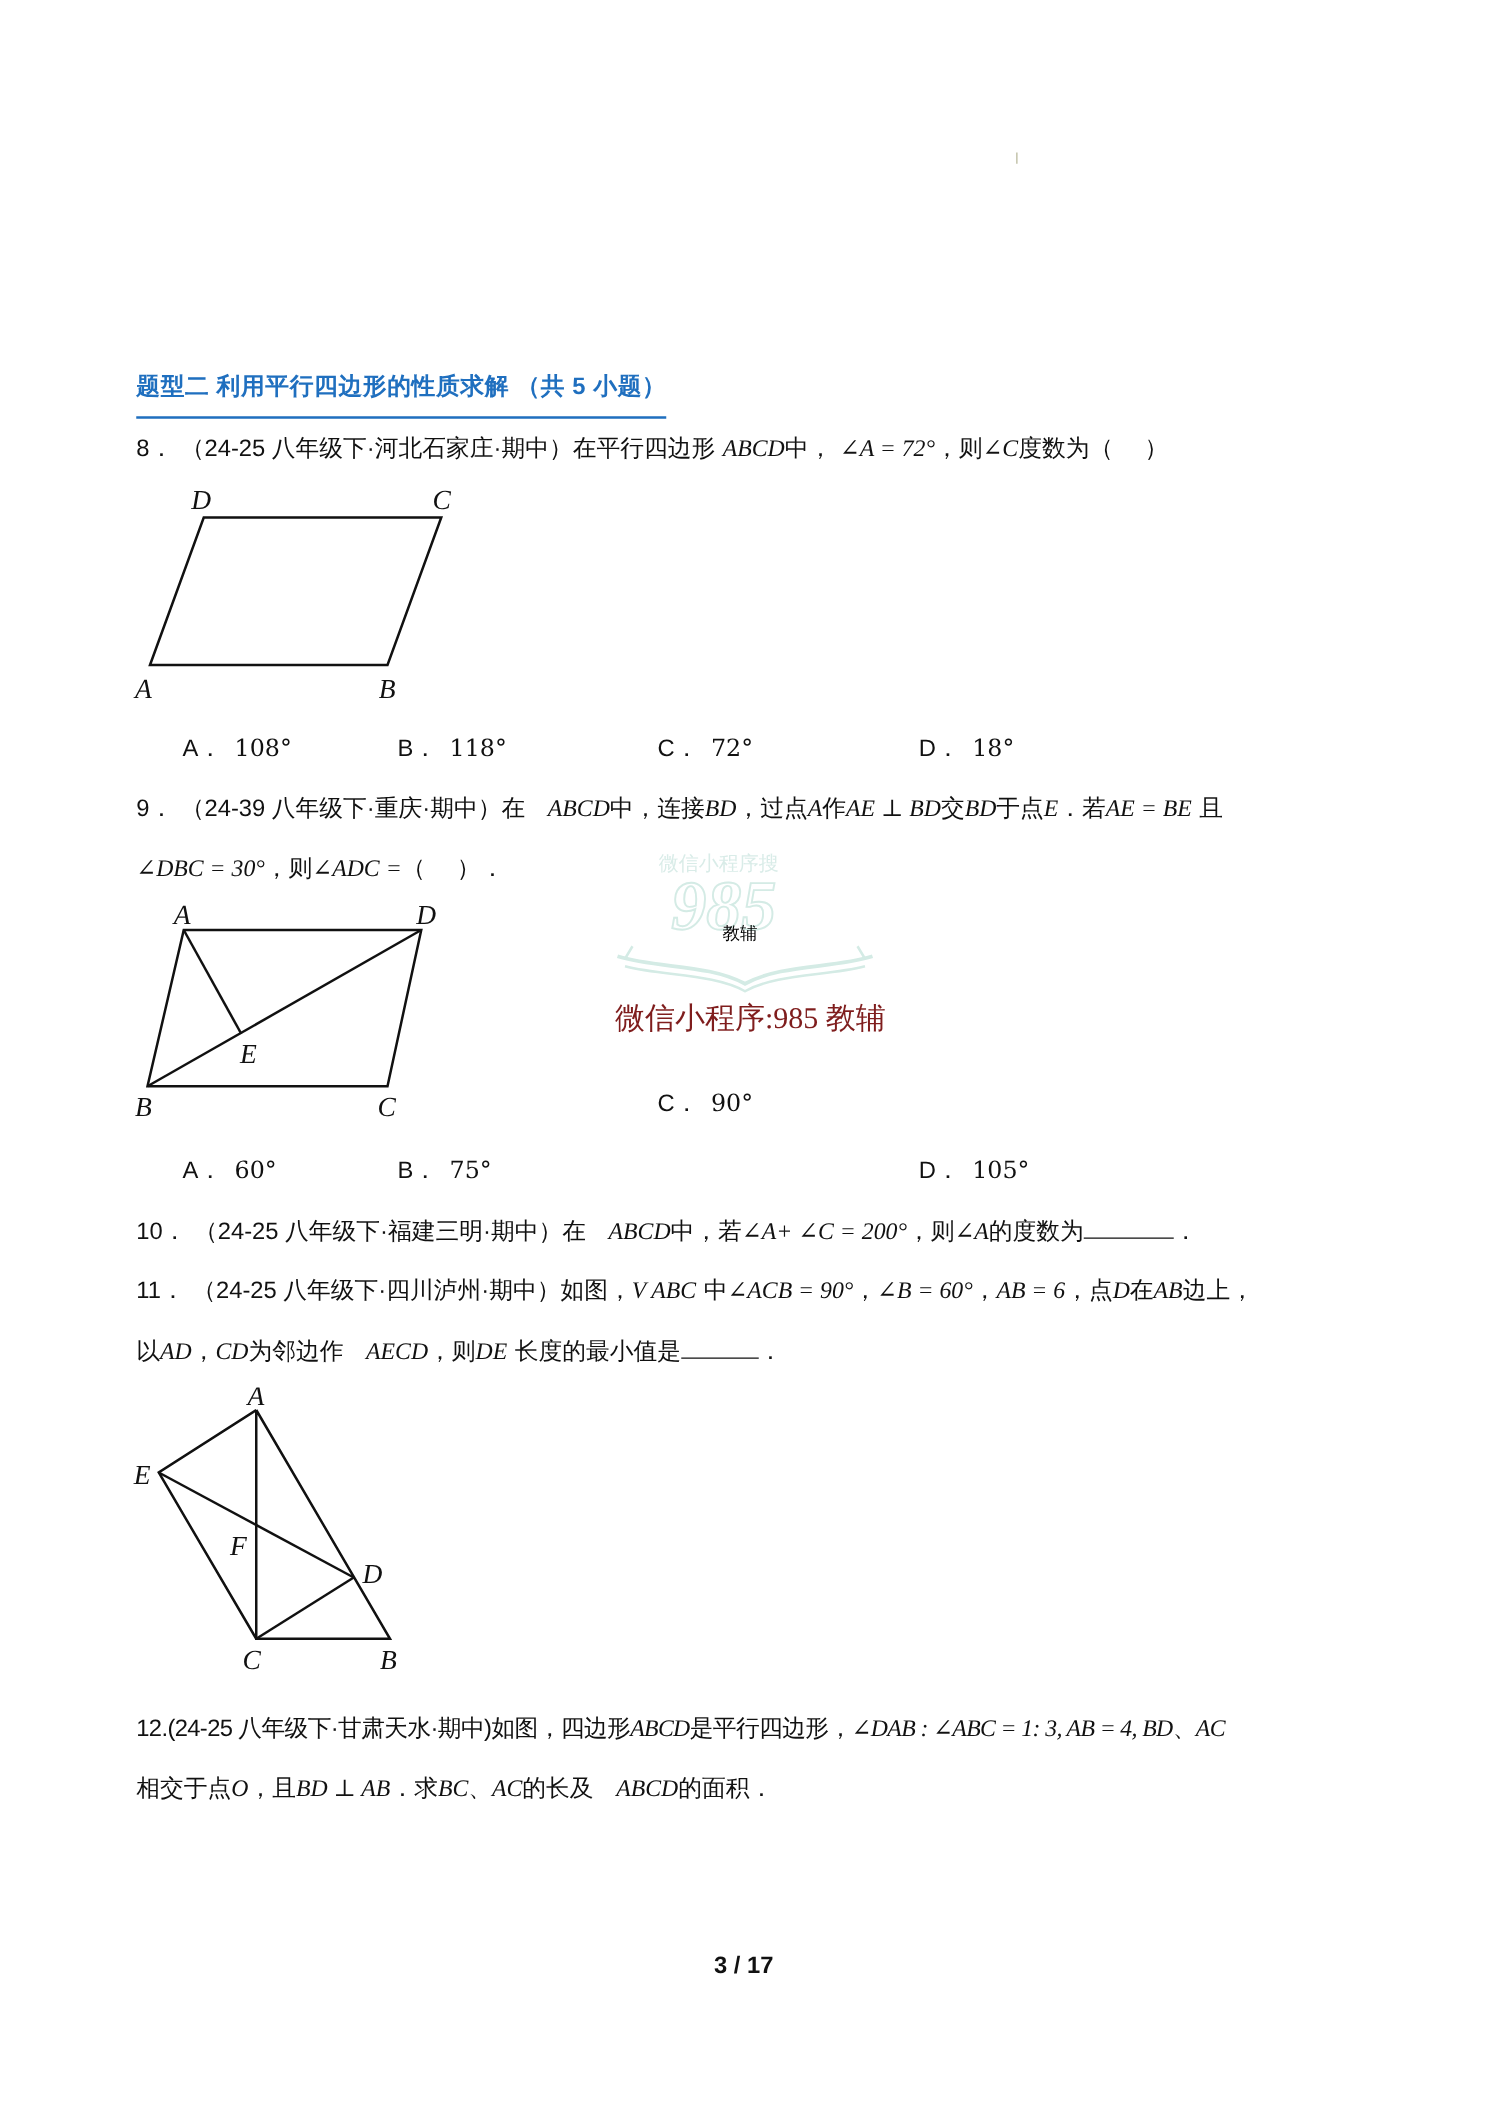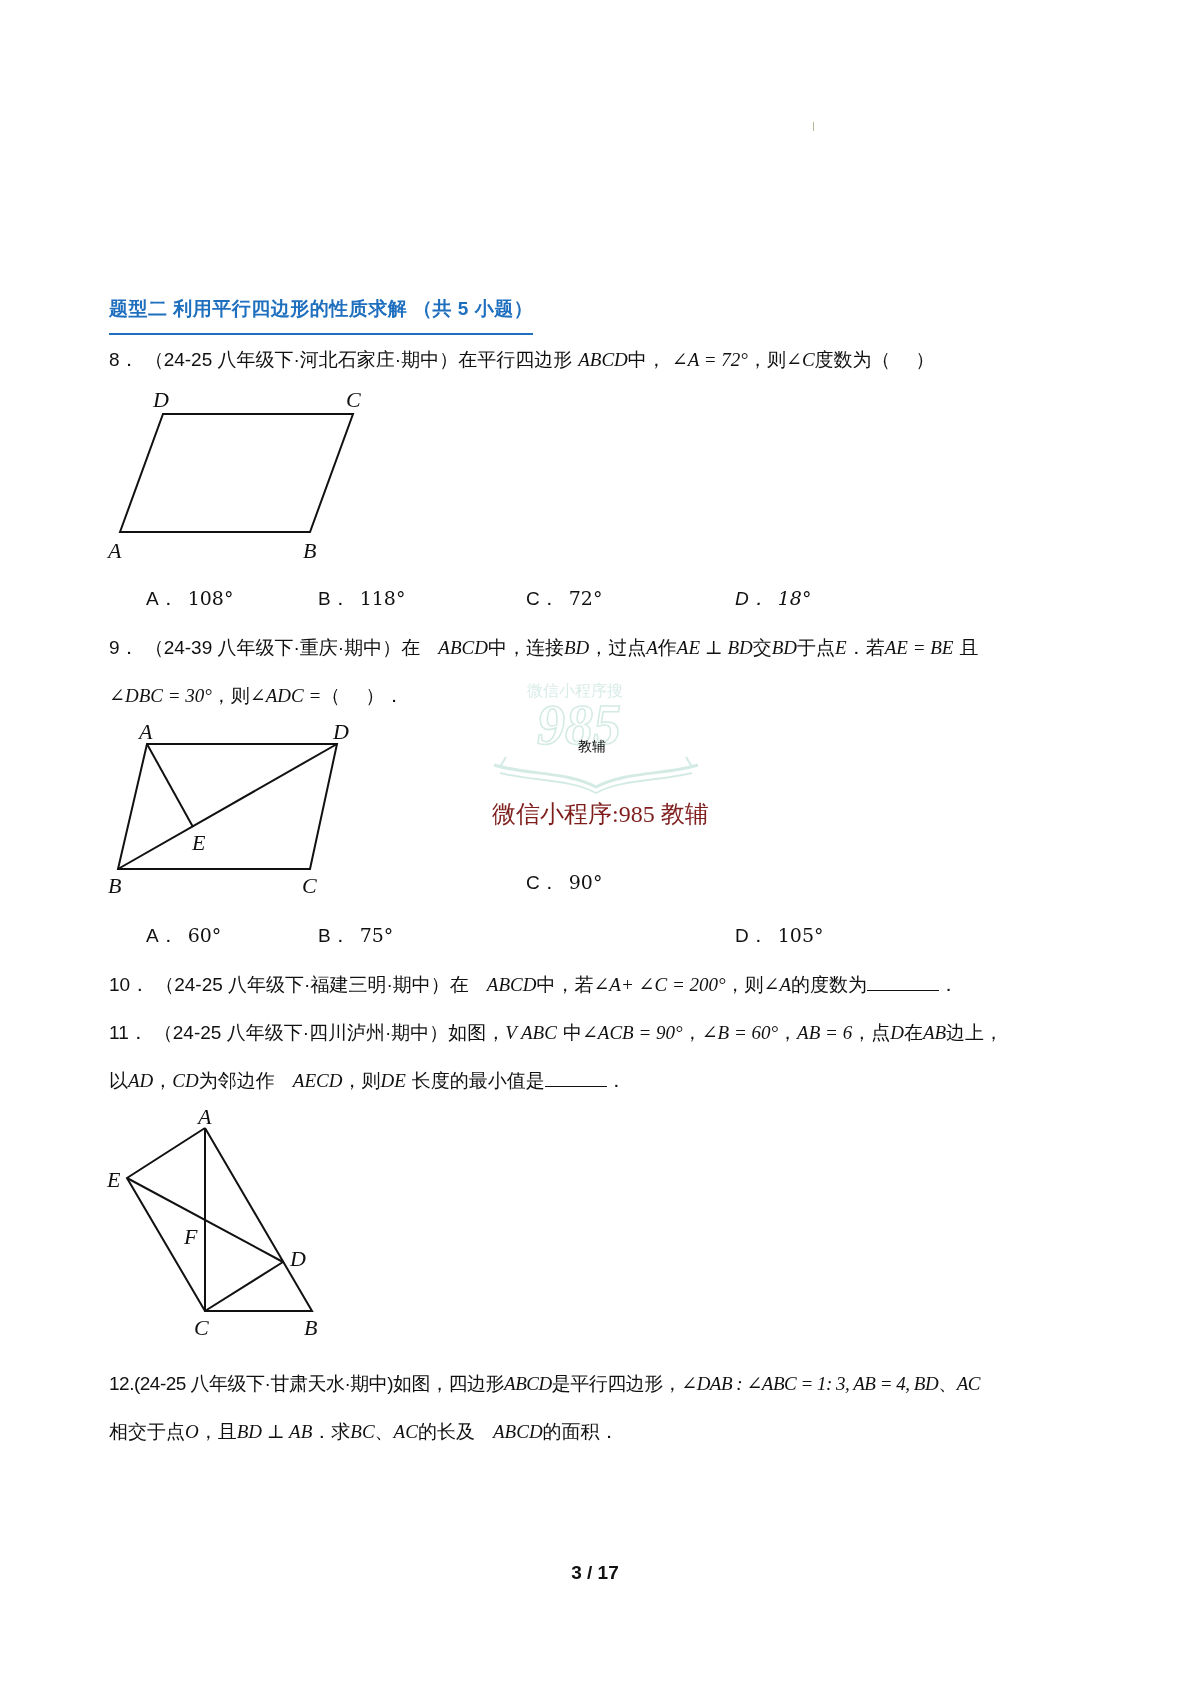--- a/index.html
+++ b/index.html
@@ -44,21 +44,21 @@
   <polygon points="20,142 63,24 253,24 210,142" fill="none" stroke="#111" stroke-width="2"></polygon>
   <text x="53" y="17">D</text>
   <text x="246" y="17">C</text>
   <text x="8" y="168">A</text>
   <text x="203" y="168">B</text>
 </svg>
 
 <div class="abs opt" style="left:146px; top:586px;"><span class="lbl">A．</span><span>108°</span></div>
 <div class="abs opt" style="left:318px; top:586px;"><span class="lbl">B．</span><span>118°</span></div>
 <div class="abs opt" style="left:526px; top:586px;"><span class="lbl">C．</span><span>72°</span></div>
-<div class="abs opt" style="left:735px; top:586px;font-style:italic;"><span class="lbl">D．</span><span>18°</span></div>
+<div class="abs opt" style="left:735px; top:586px;"><span class="lbl">D．</span><span>18°</span></div>
 
 <div class="abs line" style="left:109px; top:635px;">
   <span class="qnum">9．</span>
   <span class="src">（24-39 八年级下·重庆·期中）</span><span>在</span>&nbsp;&nbsp;&nbsp;<span class="math">ABCD</span><span>中，连接</span><span class="math">BD</span><span>，过点</span><span class="math">A</span><span>作</span><span class="math">AE ⊥ BD</span><span>交</span><span class="math">BD</span><span>于点</span><span class="math">E</span><span>．若</span><span class="math">AE = BE</span>&nbsp;<span>且</span>
 </div>
 <div class="abs line" style="left:109px; top:683px;">
   <span class="math">∠DBC = 30°</span><span>，则</span><span class="math">∠ADC =</span><span>（　 ）．</span>
 </div>
 
 <div class="abs wm-top">微信小程序搜</div>

